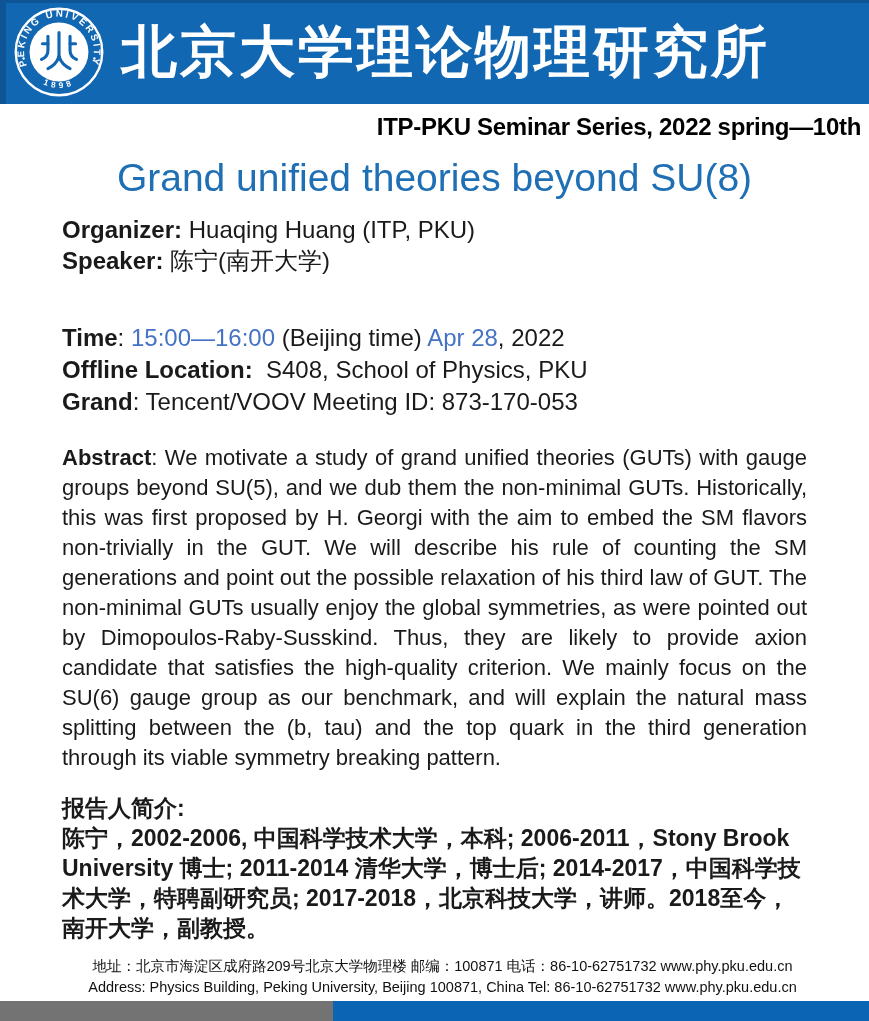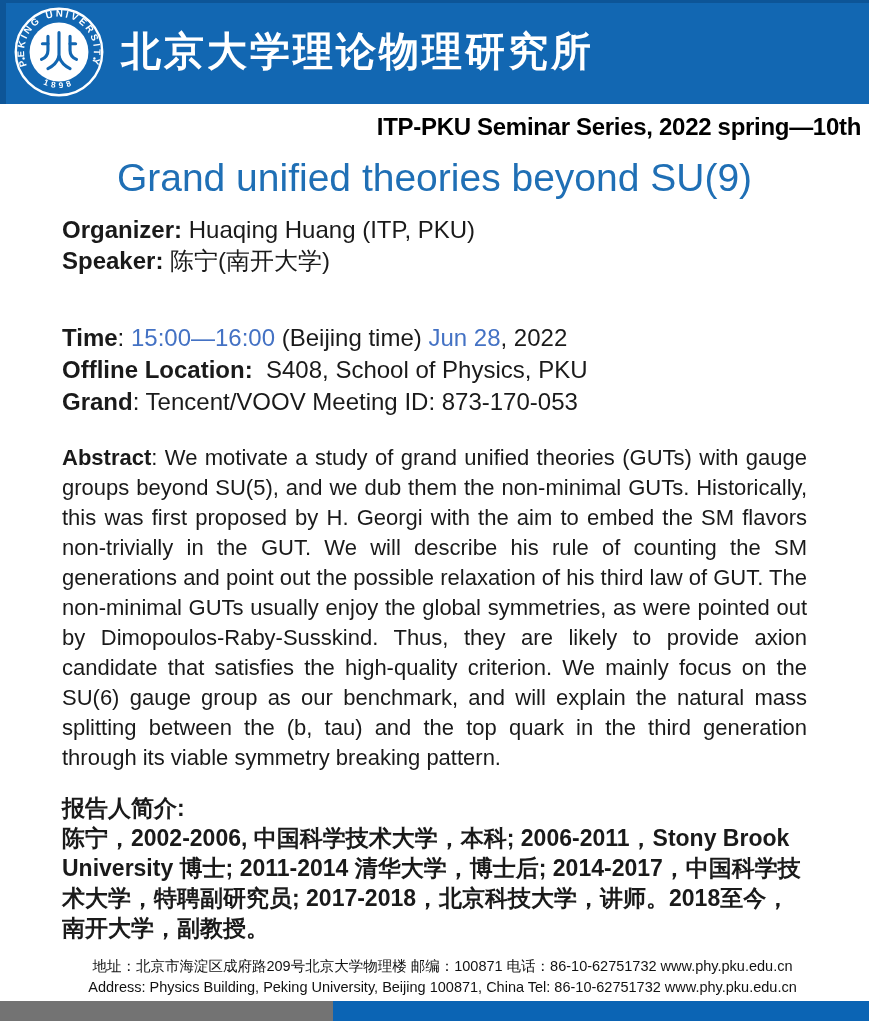--- a/index.html
+++ b/index.html
@@ -16,23 +16,23 @@
   
   .banner {
     height:104px;
     background:var(--banner_blue,#1267B2);
     display:flex; align-items:center;
     box-shadow:inset 6px 3px 0 rgba(0,30,70,.25);
   }
   .seal { width:92px; height:92px; margin:6px 0 6px 13px; flex:none; }
   .inst-name {
     color:#ffffff;
-    font-size:40px; line-height:1;
+    font-size:56px; line-height:1;
     margin-left:16px; letter-spacing:3px;
-    font-family:Liberation Serif, serif;
+    font-family:Liberation Sans, sans-serif;
     font-weight:bold; white-space:nowrap;
   }
 
   
   .series {
     margin:9px 8px 0 8px;
     font-size:24px; font-weight:700; letter-spacing:-0.3px;
     color:#000;
     text-align:right;
   }
@@ -106,29 +106,29 @@
         <path d="M38 41 h-6"></path>
         <path d="M62 33 v15 q0 7 7 10"></path>
         <path d="M62 41 h6"></path>
       </g>
     </svg>
     <div class="inst-name">北京大学理论物理研究所</div>
   </header>
 
   <div class="series">ITP-PKU Seminar Series, 2022 spring—10th</div>
 
-  <h1 class="title">Grand unified theories beyond SU(9)</h1>
+  <h1 class="title">Grand unified theories beyond SU(8)</h1>
 
   <section class="info">
     <p><b>Organizer:</b><span> Huaqing Huang (ITP, PKU)</span></p>
     <p><b>Speaker:</b><span> 陈宁(南开大学)</span></p>
 
     <div class="gap"></div>
 
-    <p style="line-height:32px"><b>Time</b><span>: </span><span class="accent">15:00—16:00</span><span> (Beijing time) </span><span class="accent">Jun 28</span><span>, 2022</span></p>
+    <p style="line-height:32px"><b>Time</b><span>: </span><span class="accent">15:00—16:00</span><span> (Beijing time) </span><span class="accent">Apr 28</span><span>, 2022</span></p>
     <p style="line-height:32px"><b>Offline Location:</b><span>&nbsp; S408, School of Physics, PKU</span></p>
     <p style="line-height:32px"><b>Grand</b><span>: Tencent/VOOV Meeting ID: 873-170-053</span></p>
   </section>
 
   <p class="abstract"><b>Abstract</b><span>: We motivate a study of grand unified theories (GUTs) with gauge groups beyond SU(5), and we dub them the non-minimal GUTs. Historically, this was first proposed by H. Georgi with the aim to embed the SM flavors non-trivially in the GUT. We will describe his rule of counting the SM generations and point out the possible relaxation of his third law of GUT. The non-minimal GUTs usually enjoy the global symmetries, as were pointed out by Dimopoulos-Raby-Susskind. Thus, they are likely to provide axion candidate that satisfies the high-quality criterion. We mainly focus on the SU(6) gauge group as our benchmark, and will explain the natural mass splitting between the (b, tau) and the top quark in the third generation through its viable symmetry breaking pattern.</span></p>
 
   <section class="bio">
     <p>报告人简介:</p>
     <p>陈宁，2002-2006, 中国科学技术大学，本科; 2006-2011，Stony Brook University 博士; 2011-2014 清华大学，博士后; 2014-2017，中国科学技术大学，特聘副研究员; 2017-2018，北京科技大学，讲师。2018至今，南开大学，副教授。</p>
   </section>

